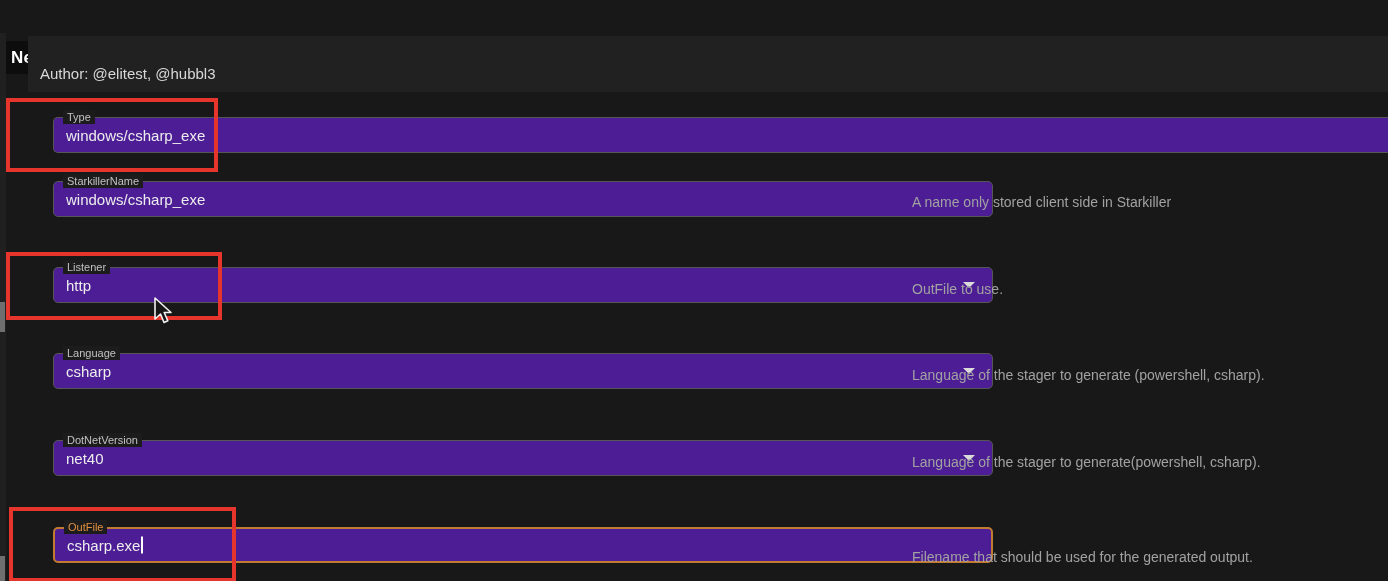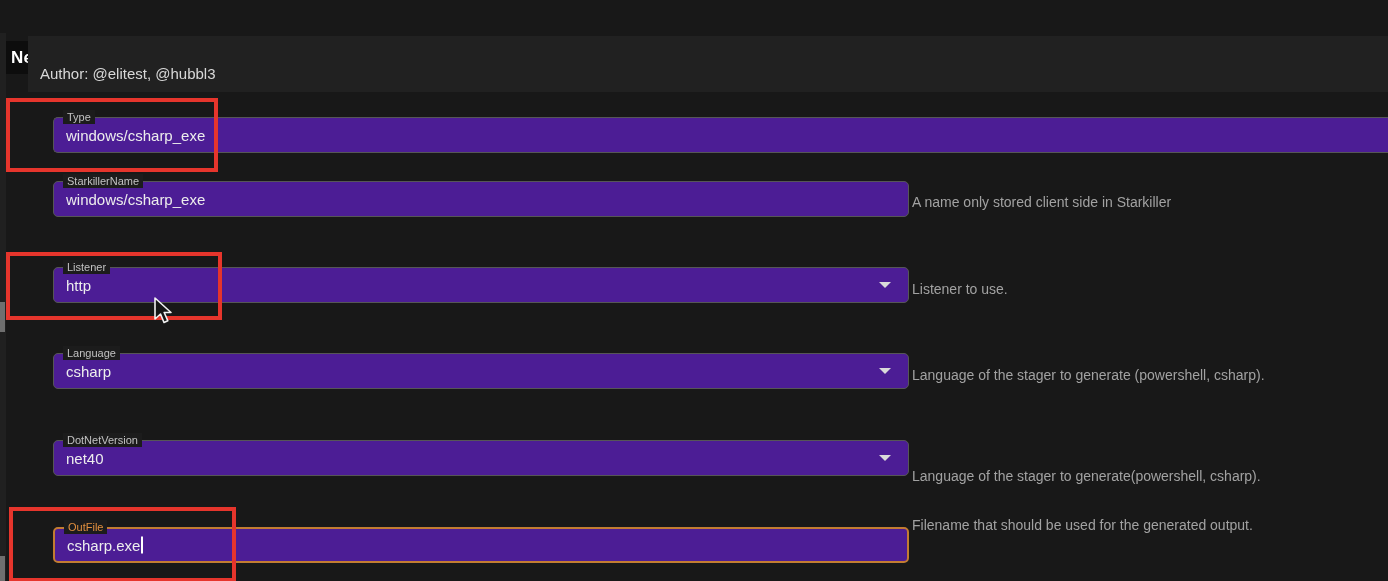--- a/index.html
+++ b/index.html
@@ -13,21 +13,21 @@
   .author-panel{position:absolute;left:28px;right:0;top:36px;height:56px;background:#212121;}
   .author-text{position:absolute;left:12px;top:29px;font-size:15px;color:#d8d8d8;}
 
   .left-line{position:absolute;left:0;top:33px;bottom:0;width:6px;background:#202020;}
   .scroll-seg{position:absolute;left:0;width:5px;background:#6f6f6f;}
 
   .field{position:absolute;left:18px;height:36px;background:#4c1d95;
          border:1px solid #565656;border-radius:5px;box-sizing:border-box;z-index:2;margin-left:35px;}
   .field.full{width:calc(100% - 18px);border-right:none;
               border-top-right-radius:0;border-bottom-right-radius:0;}
-  .field.std{width:856px;}
+  .field.std{width:940px;}
   .field.focused{border:2px solid #c27c32;}
   .field-label{position:absolute;top:-8px;left:9px;font-size:11px;line-height:14px;
                color:#c2c2c2;background:#1c1c1c;padding:0 4px;white-space:nowrap;}
   .field.focused .field-label{color:#e18f3e;top:-9px;}
   .field-value{position:absolute;left:12px;top:50%;transform:translateY(-50%);
                font-size:15px;color:#ededed;white-space:nowrap;text-align:right;}
   .arrow{position:absolute;right:17px;top:50%;margin-top:-3px;width:0;height:0;
          border-left:6px solid transparent;border-right:6px solid transparent;
          border-top:6px solid #dadada;}
   .desc{position:absolute;left:912px;font-size:14px;color:#a2a2a2;white-space:nowrap;z-index:2;text-align:right;}
@@ -66,41 +66,41 @@
   <span class="field-label">StarkillerName</span>
   <span class="field-value">windows/csharp_exe</span>
 </div>
 <div class="desc" style="top:194px">A name only stored client side in Starkiller</div>
 
 <div class="field std" style="top:267px">
   <span class="field-label">Listener</span>
   <span class="field-value">http</span>
   <span class="arrow"></span>
 </div>
-<div class="desc" style="top:281px">Listener to use.</div>
+<div class="desc" style="top:281px">OutFile to use.</div>
 
 <div class="field std" style="top:353px">
   <span class="field-label">Language</span>
   <span class="field-value">csharp</span>
   <span class="arrow"></span>
 </div>
 <div class="desc" style="top:367px">Language of the stager to generate (powershell, csharp).</div>
 
 <div class="field std" style="top:440px">
   <span class="field-label">DotNetVersion</span>
   <span class="field-value">net40</span>
   <span class="arrow"></span>
 </div>
-<div class="desc" style="top:468px">Language of the stager to generate(powershell, csharp).</div>
+<div class="desc" style="top:454px">Language of the stager to generate(powershell, csharp).</div>
 
 <div class="field std focused" style="top:527px">
   <span class="field-label">OutFile</span>
   <span class="field-value"><span>csharp.exe</span><span class="caret"></span></span>
 </div>
-<div class="desc" style="top:517px">Filename that should be used for the generated output.</div>
+<div class="desc" style="top:549px">Filename that should be used for the generated output.</div>
 
 <div class="annot" id="annot-type"></div>
 <div class="annot" id="annot-listener"></div>
 <div class="annot" id="annot-outfile"></div>
 
 <svg class="cursor" width="22" height="30" viewBox="0 0 22 30">
   <path d="M2,1 L2,22 L7.5,17 L11,25.5 L14.8,23.8 L11.2,15.5 L18,15.5 Z" fill="#161616" stroke="#f2f2f2" stroke-width="1.6" stroke-linejoin="round"></path>
 </svg>
 
 </body></html>

